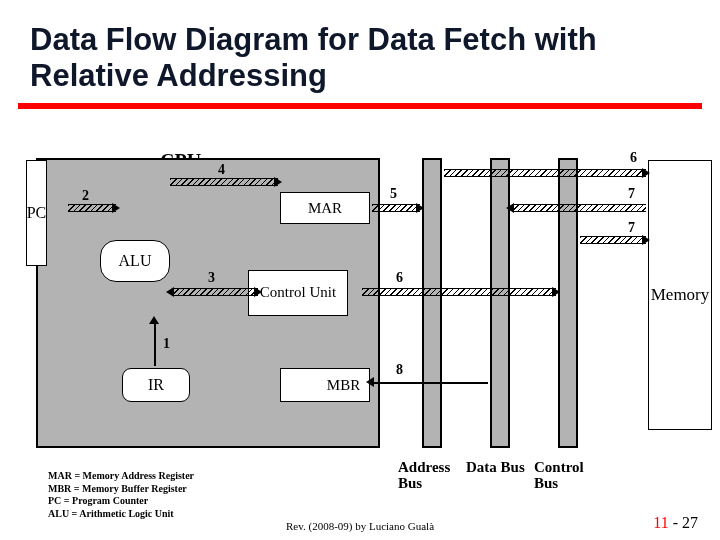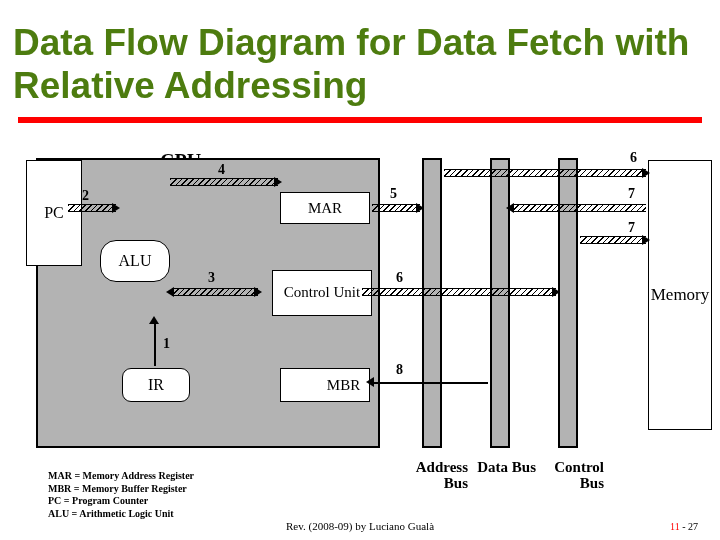--- a/index.html
+++ b/index.html
@@ -6,24 +6,24 @@
   body {
     width: 720px; height: 540px;
     background: #ffffff;
     font-family: "Times New Roman", serif;
     position: relative;
     overflow: hidden;
   }
   .title {
     font-family: Arial, Helvetica, sans-serif;
     font-weight: 900;
-    font-size: 37px;
+    font-size: 31px;
     line-height: 1.15;
-    padding: 22px 30px 10px 13px;
-    color: #4d7c0f;
+    padding: 22px 30px 10px 30px;
+    color: #0f172a;
   }
   .rule {
     height: 6px;
     background: #ff0000;
     margin: 0 18px 0 18px;
   }
   .stage {
     position: absolute;
     left: 0; top: 120px;
     width: 720px; height: 380px;
@@ -44,44 +44,44 @@
   
   .box {
     position: absolute;
     background: #fff;
     border: 1.5px solid #000;
     display: flex;
     align-items: center;
     justify-content: center;
     font-size: 16px;
   }
-  .pc    { left: 26px;  top: 40px;  width: 56px;  height: 106px; }
+  .pc    { left: 26px;  top: 40px;  width: 21px;  height: 106px; }
   .mar   { left: 280px; top: 72px;  width: 90px;  height: 32px; font-size:15px;}
   .alu   { left: 100px; top: 120px; width: 70px;  height: 42px; border-radius: 16px; }
-  .ctrl  { left: 272px; top: 150px; width: 100px; height: 46px; font-size:15px; line-height:1.05; text-align:right;}
+  .ctrl  { left: 248px; top: 150px; width: 100px; height: 46px; font-size:15px; line-height:1.05; text-align:right;}
   .ir    { left: 122px; top: 248px; width: 68px;  height: 34px; border-radius: 9px; }
   .mbr   { left: 280px; top: 248px; width: 90px;  height: 34px; font-size:15px;padding-left:37px;}
   .mem   { left: 648px; top: 40px;  width: 64px;  height: 270px; }
   .mem-label { font-size:17px; }
   
   .bus {
     position: absolute;
     top: 38px;
     width: 20px; height: 290px;
     background: #b3b3b3;
     border: 2px solid #000;
   }
   .bus1 { left: 422px; }
   .bus2 { left: 490px; }
   .bus3 { left: 558px; }
   .bus-label {
     position: absolute;
     top: 340px;
     width: 70px;
-    text-align: right;
+    text-align: left;
     font-size: 15px;
     font-weight: bold;
     line-height: 1.05;
   }
   .bl1 { left: 398px; }
   .bl2 { left: 466px; }
   .bl3 { left: 534px; }
   
   .num {
     position: absolute;
@@ -100,21 +100,21 @@
   .footer-attr {
     position: absolute;
     bottom: 8px; left: 0; width: 720px;
     text-align: center;
     font-size: 11px;
     color: #000;
   }
   .pagenum {
     position: absolute;
     right: 22px; bottom: 8px;
-    font-size: 10px;
+    font-size: 16px;
   }
   .pagenum .a { color:#ff0000; }
   
   .arrow {
     position: absolute;
     height: 0;
     border-top: 2px solid #000;
   }
   .hatch {
     position: absolute;

